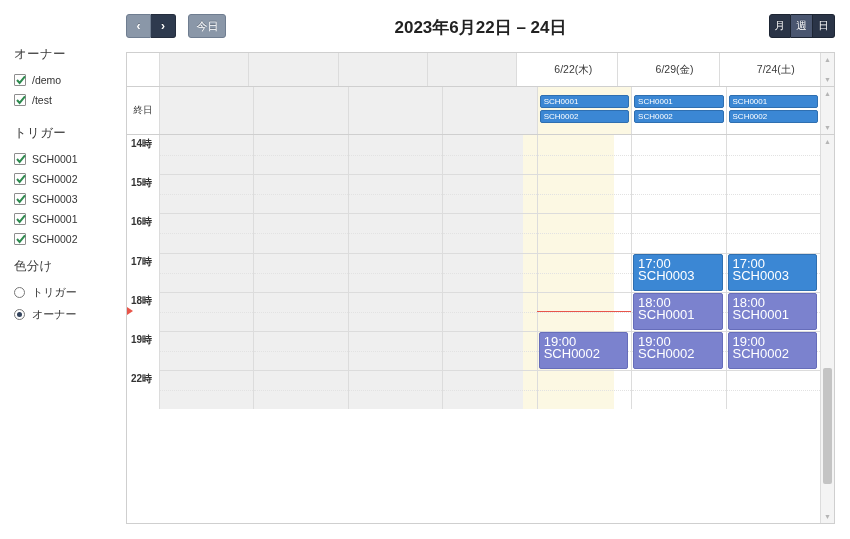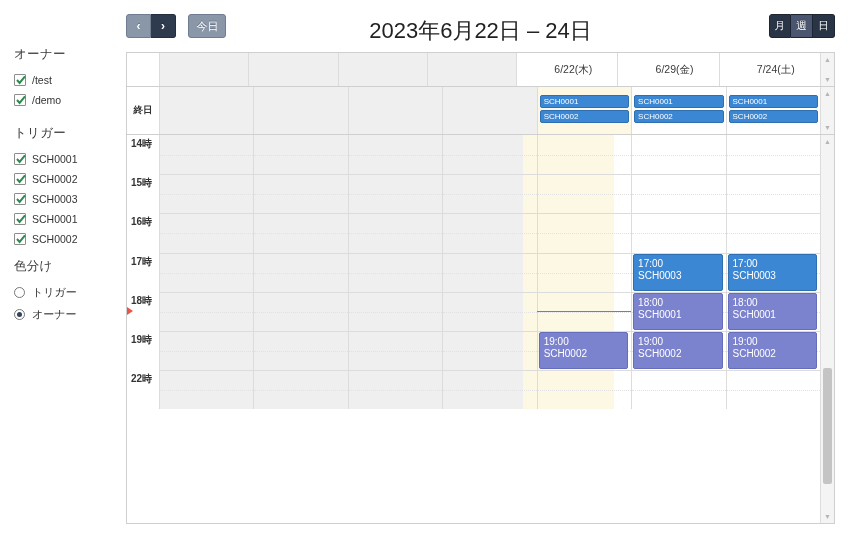--- a/index.html
+++ b/index.html
@@ -81,21 +81,21 @@
   #viewgroup { position: absolute; right: 0; top: 0; }
   #viewgroup .btn {
     background: #2a3447; border-color: #1d2533;
     min-width: 22px; padding: 0 5px; font-size: 10.5px;
   }
   #viewgroup .btn.active { background: #4a5670; }
 
   #cal-title {
     position: absolute; left: 0; right: 0; top: 2px;
     text-align: center;
-    font-size: 22px; font-weight: normal; color: #222;
+    font-size: 17px; font-weight: bold; color: #222;
     pointer-events: none;
   }
 
   
   #cal {
     position: absolute; left: 126px; top: 52px;
     width: 709px; height: 472px;
     border: 1px solid #cfcfcf; background: #fff;
     overflow: hidden;
   }
@@ -115,21 +115,21 @@
   #cal-head .c-day {
     display: flex; align-items: center; justify-content: center;
     font-size: 10.5px; color: #3a3a3a;
   }
   #cal-head .c-time { background: #fff; }
 
   
   #allday-row { height: 48px; border-bottom: 1px solid #cfcfcf; }
   #allday-row .c-time {
     display: flex; align-items: center; justify-content: center;
-    font-size: 9.5px; color: #333; background: #fff; font-weight: bold;
+    font-size: 9.5px; color: #333; background: #fff; font-weight: normal;
   }
   #allday-row .c-day {
     padding: 8px 2px 0 2px;
   }
   .ad-event {
     height: 13px; margin-bottom: 2px;
     background: #3b87d4; border: 1px solid #2f6fb0;
     border-radius: 2px;
     color: #fff; font-size: 8px; line-height: 11px;
     padding-left: 3px; overflow: hidden;
@@ -172,21 +172,21 @@
   
   #events-layer {
     position: absolute; left: 32px; top: 0;
     right: 14px; bottom: 0;
     display: flex; pointer-events: none;
   }
   .ev-col { flex: 1 1 0; position: relative; }
   .event {
     position: absolute; left: 2px; right: 3px;
     border-radius: 2px;
-    color: #fff; font-size: 10px; line-height: 12px;
+    color: #fff; font-size: 13px; line-height: 12px;
     padding: 3px 4px; overflow: hidden;
     pointer-events: auto; cursor: pointer;
   }
   .event .t { display: block; }
   .event .n { display: block; }
   .event.blue   { background: #3b87d4; border: 1px solid #2f6fb0; }
   .event.purple { background: #7b82ce; border: 1px solid #666dba; }
 
   
   #now-line {
@@ -226,29 +226,29 @@
 
   <div id="sidebar">
     <div class="side-heading">オーナー</div>
     <div id="owner-list">
         <div class="check-row">
           <span class="cbx">
             <svg width="10" height="10" viewBox="0 0 10 10">
               <path d="M1 5 L3.6 8 L9 1.4" stroke="#2d8a4e" stroke-width="2" fill="none"></path>
             </svg>
           </span>
+          <span class="check-label">/demo</span>
+        </div>
+        <div class="check-row">
+          <span class="cbx">
+            <svg width="10" height="10" viewBox="0 0 10 10">
+              <path d="M1 5 L3.6 8 L9 1.4" stroke="#2d8a4e" stroke-width="2" fill="none"></path>
+            </svg>
+          </span>
           <span class="check-label">/test</span>
-        </div>
-        <div class="check-row">
-          <span class="cbx">
-            <svg width="10" height="10" viewBox="0 0 10 10">
-              <path d="M1 5 L3.6 8 L9 1.4" stroke="#2d8a4e" stroke-width="2" fill="none"></path>
-            </svg>
-          </span>
-          <span class="check-label">/demo</span>
         </div>
       </div>
 
     <div class="side-heading gap">トリガー</div>
     <div id="trigger-list">
         <div class="check-row">
           <span class="cbx">
             <svg width="10" height="10" viewBox="0 0 10 10">
               <path d="M1 5 L3.6 8 L9 1.4" stroke="#2d8a4e" stroke-width="2" fill="none"></path>
             </svg>

